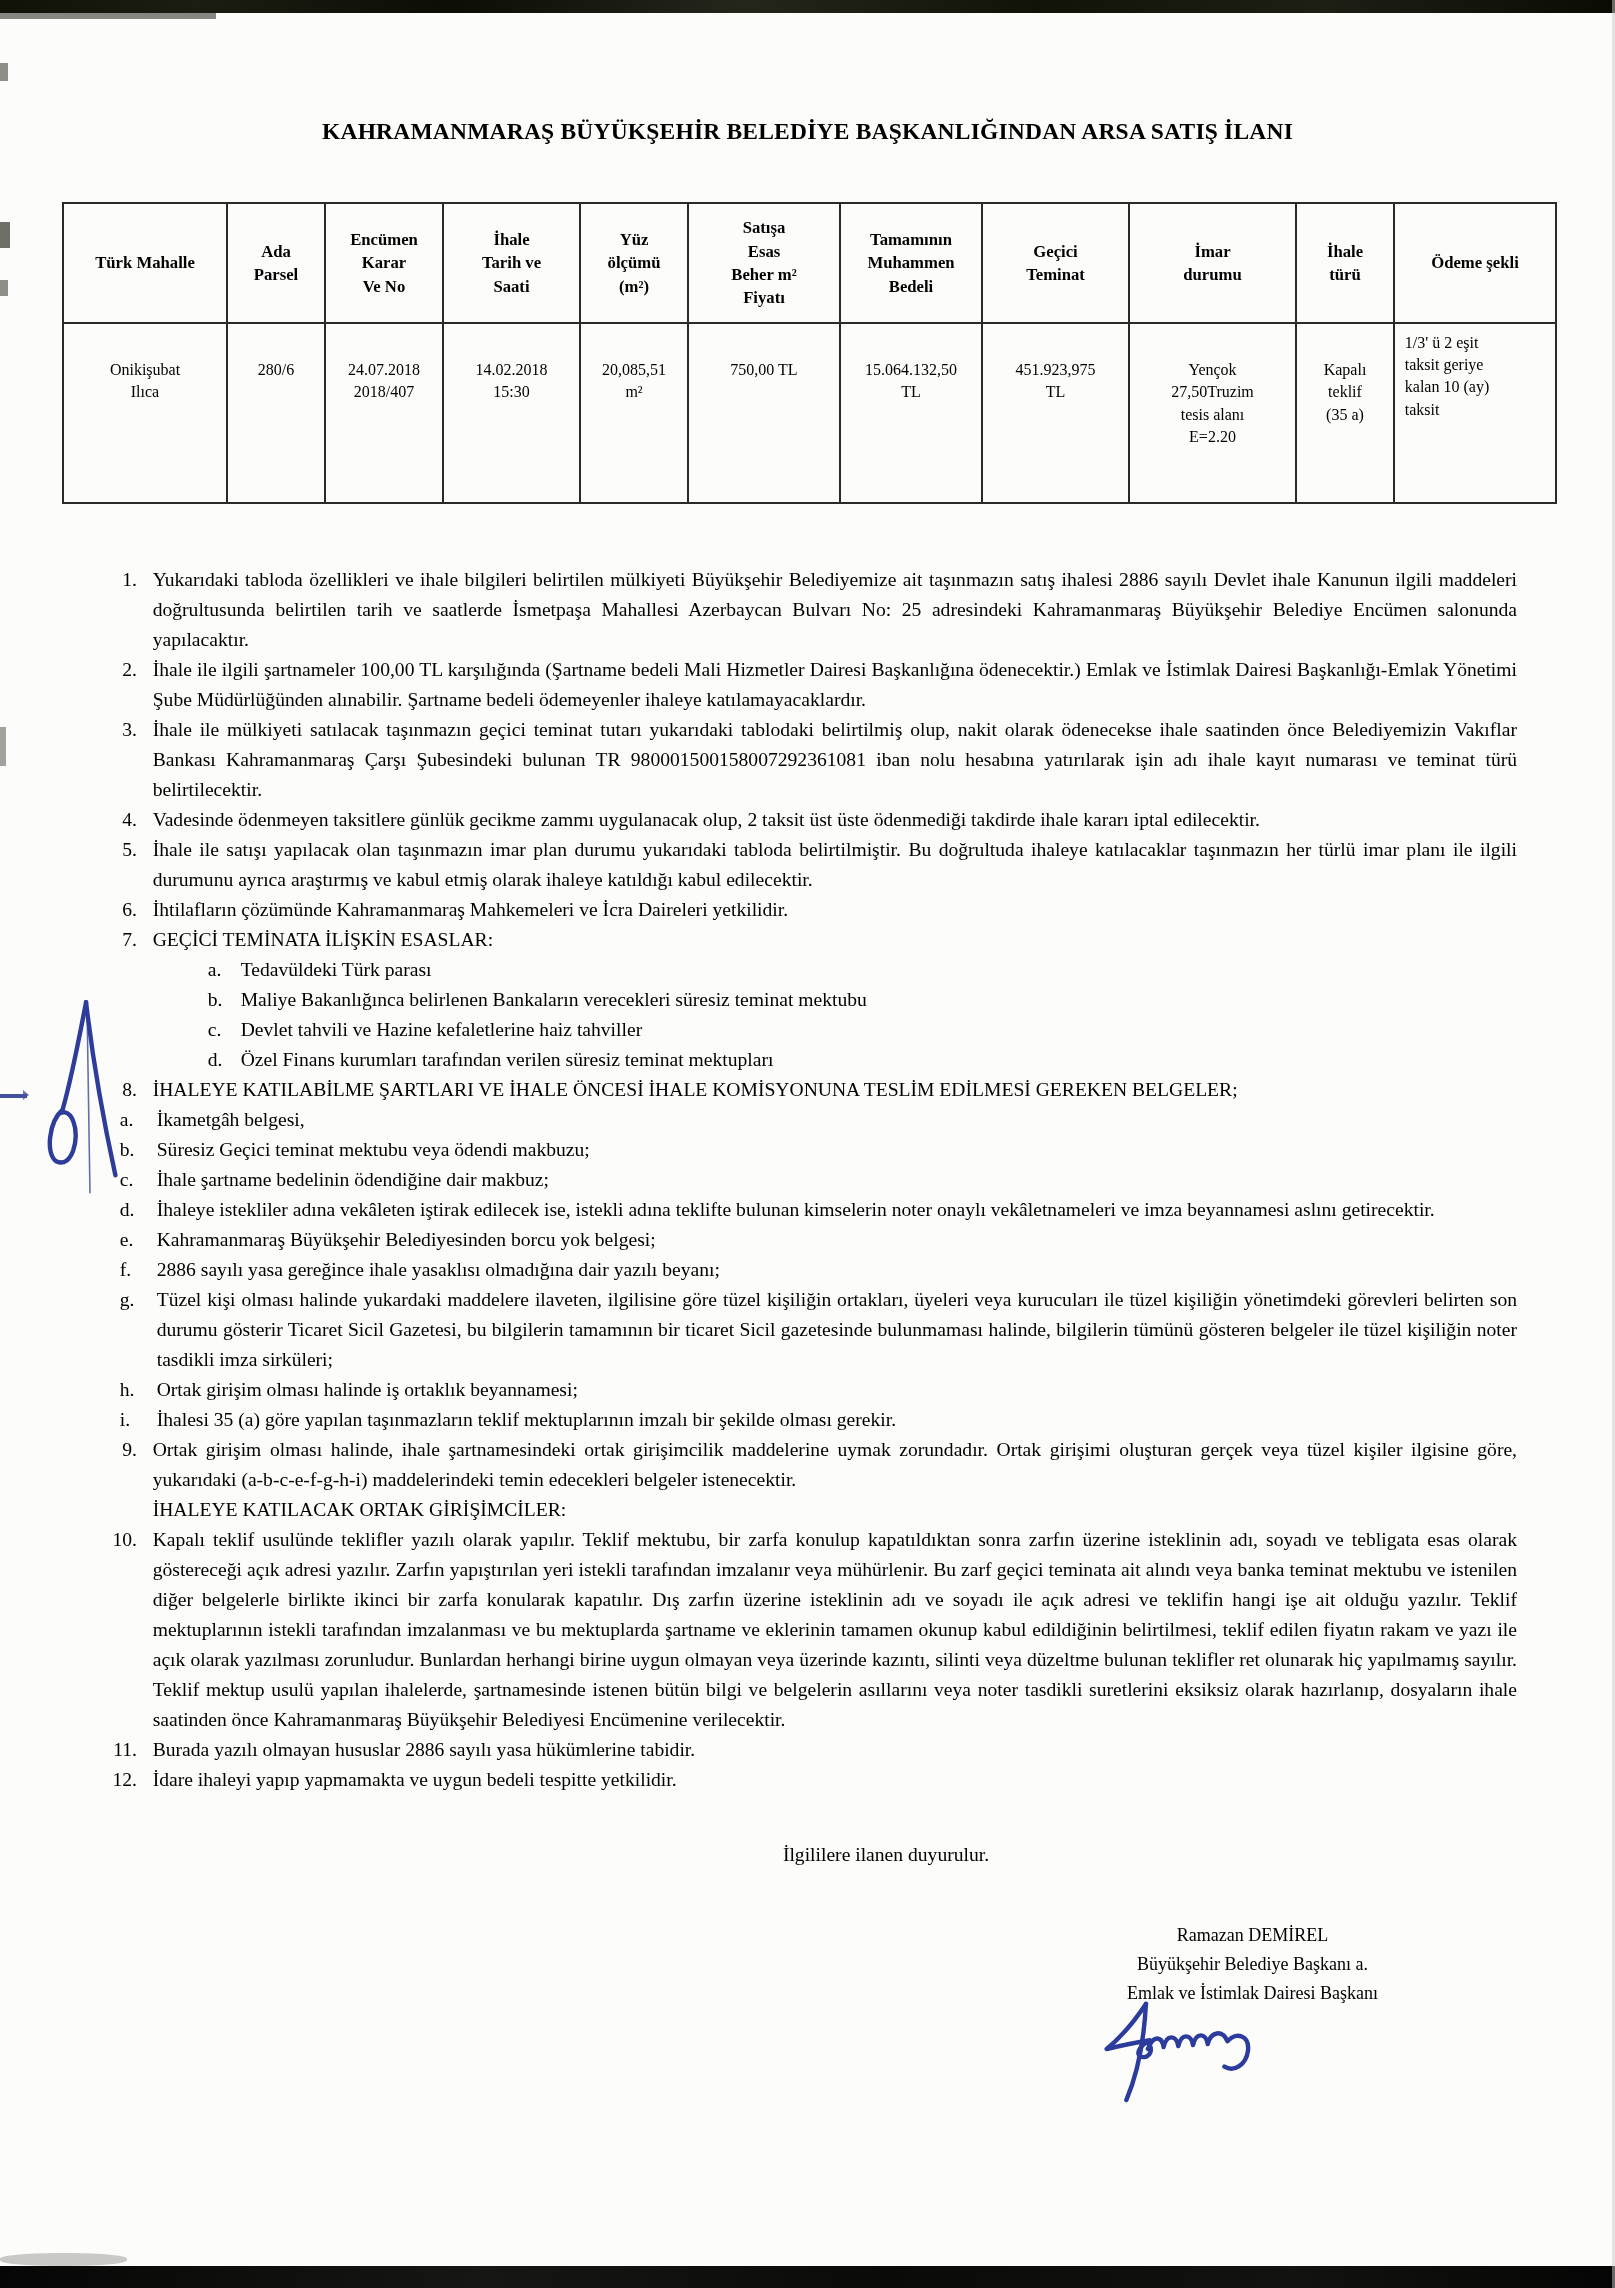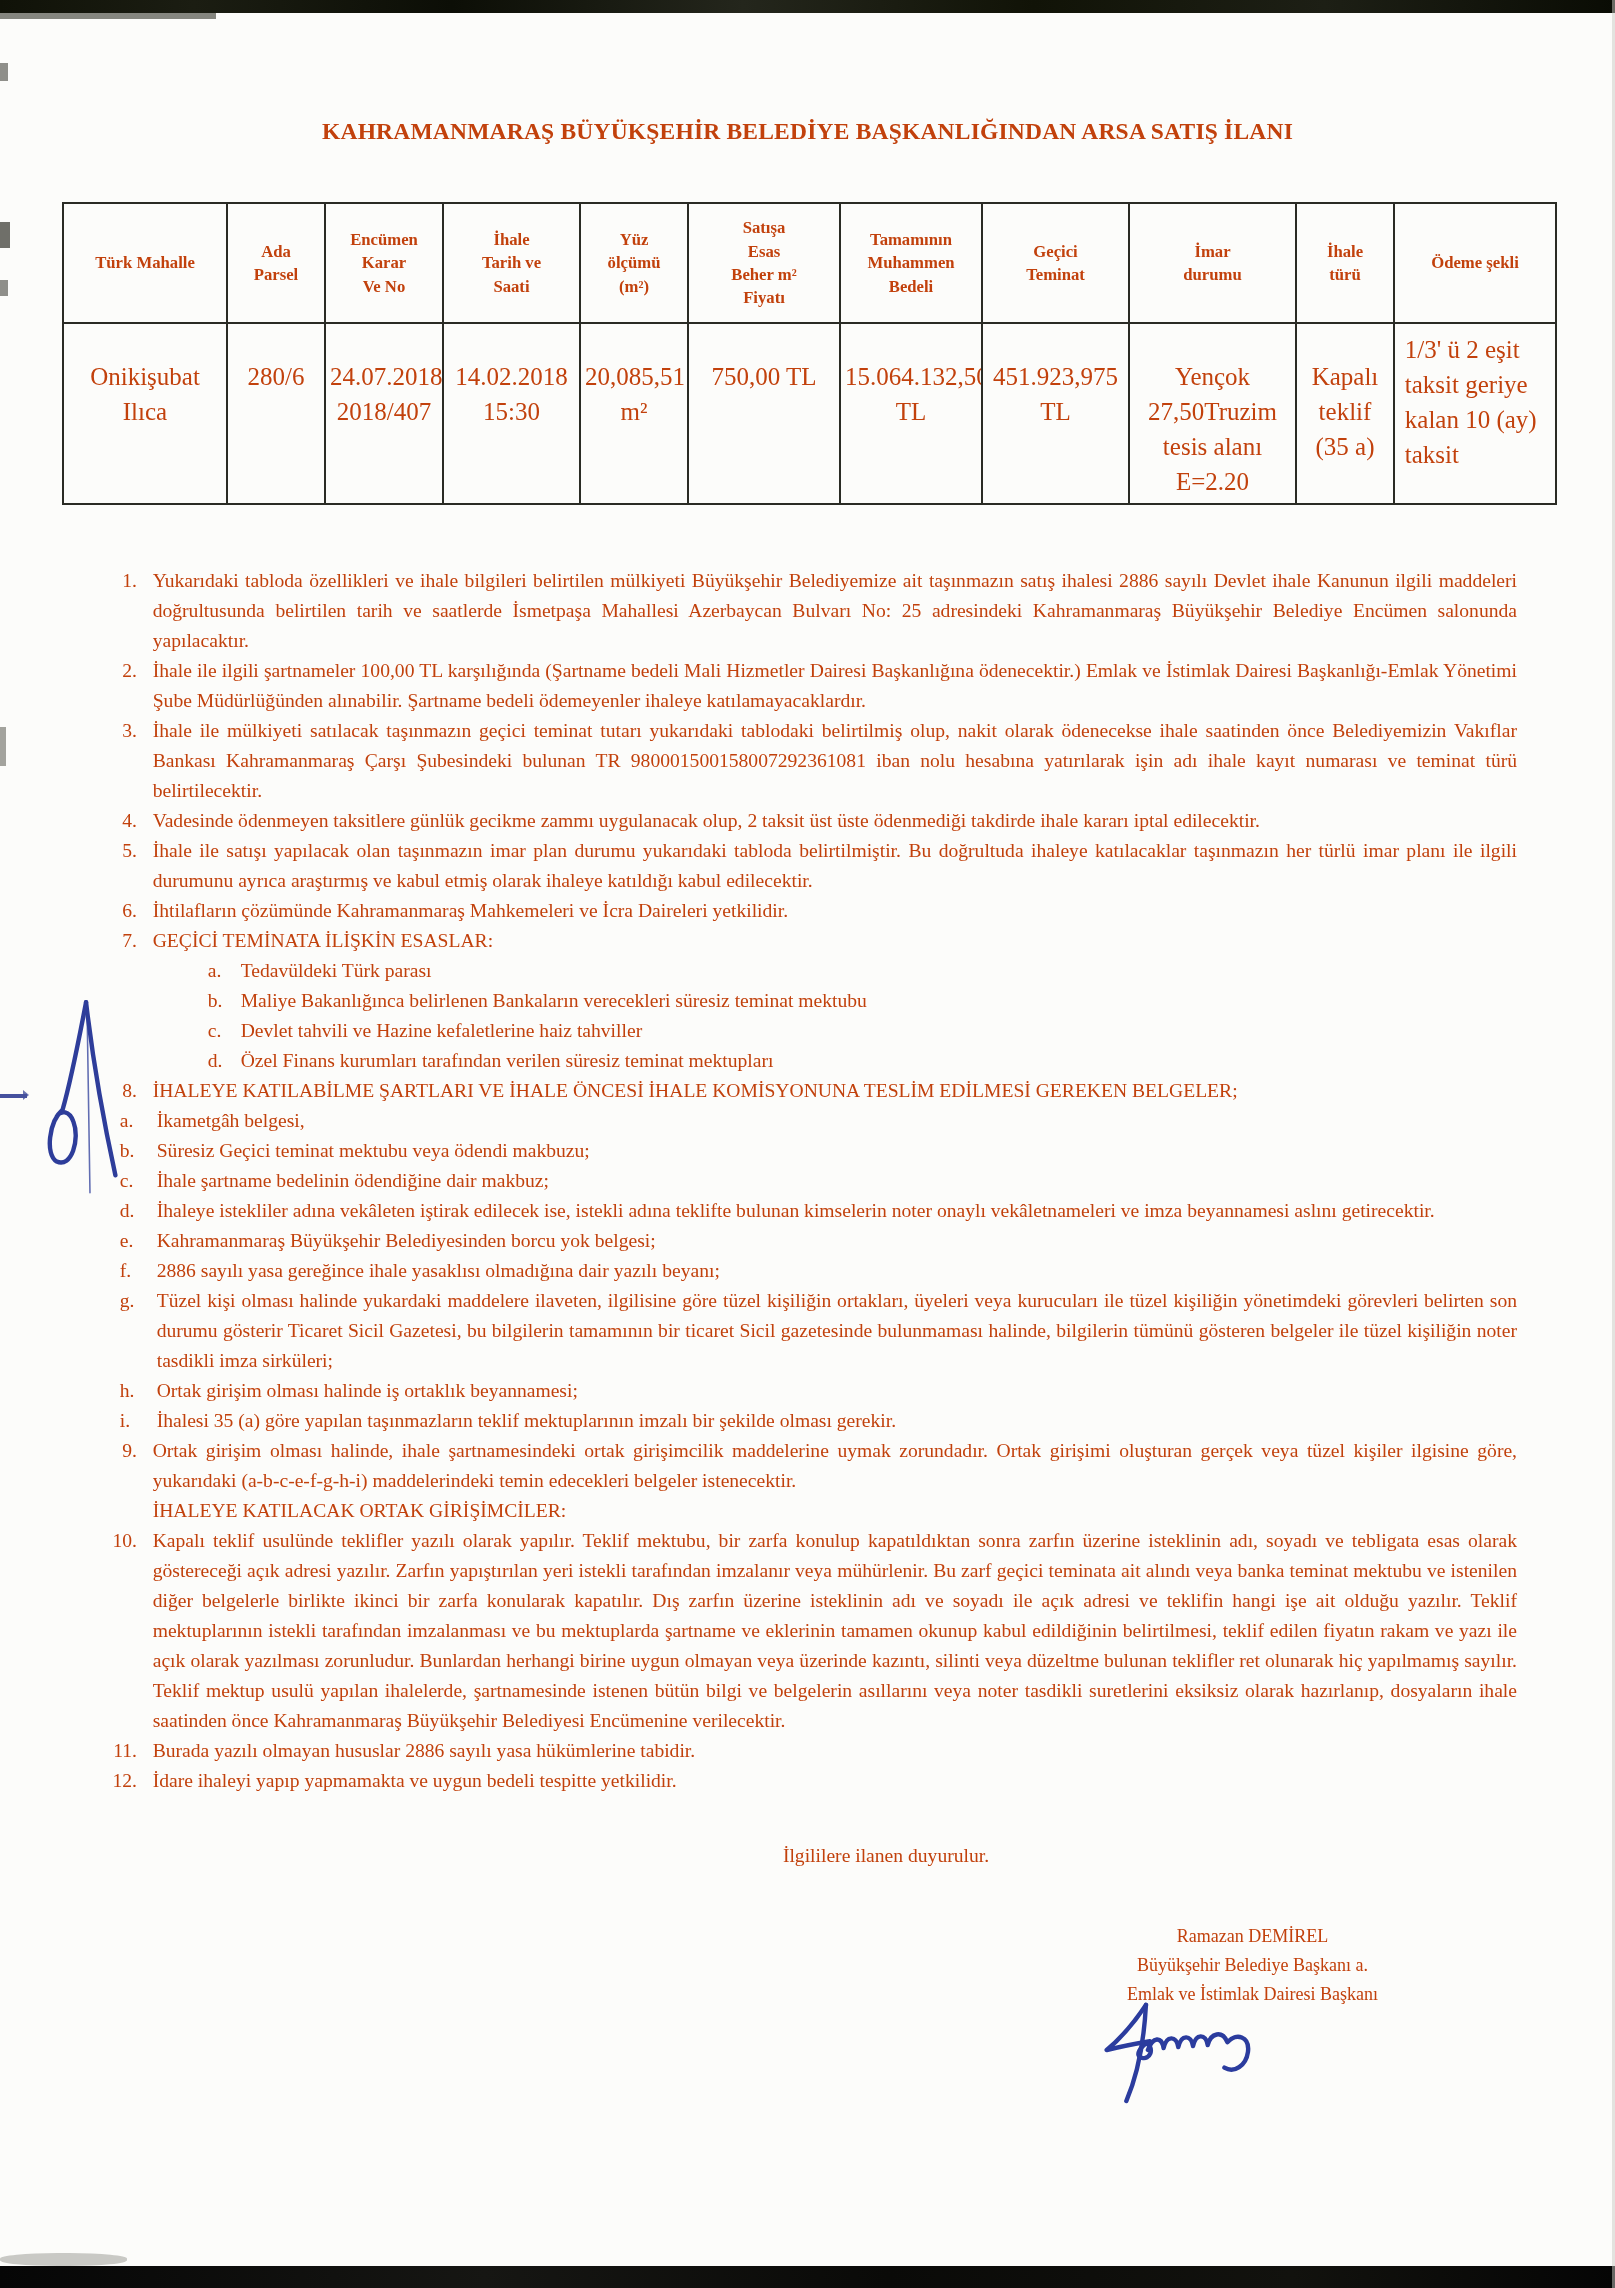--- a/index.html
+++ b/index.html
@@ -1,19 +1,19 @@
 <!DOCTYPE html>
 <html><head>
 <meta charset="utf-8">
 <style>
   html,body { margin:0; padding:0; background:#e8e8e6; }
   .page {
     position:relative; width:1615px; height:2289px; margin:0 auto;
     background:#fcfcfa; overflow:hidden;
-    font-family:"Liberation Serif","DejaVu Serif",serif; color:#c2410c;
+    font-family:"Liberation Serif","DejaVu Serif",serif; color:#000000;
   }
 
   
   .top-strip { position:absolute; top:0; left:0; width:100%; height:12.7px;
     background:linear-gradient(90deg,#101208 0%,#1b1d12 12%,#0c0e06 28%,#24261c 46%,#111307 64%,#1d1f15 82%,#0a0c04 100%); }
   .top-strip-tail { position:absolute; top:12.7px; left:0; width:216px; height:5.9px; background:#23241a; opacity:.55; }
   .bottom-strip { position:absolute; bottom:0; left:0; width:100%; height:23.5px;
     background:linear-gradient(90deg,#060606 0%,#161613 30%,#0a0a08 55%,#12120e 80%,#050505 100%); }
   .bottom-smudge { position:absolute; bottom:23.5px; left:0; width:127px; height:12.7px; background:#8b8b86; opacity:.45; border-radius:45%; }
   .right-edge { position:absolute; right:0; top:0; width:2.9px; height:100%; background:#c9c9c4; opacity:.5; }
@@ -31,21 +31,21 @@
   
   .title { margin:0; padding:118px 39px 0 39px; text-align:center;
     font-size:23.5px; font-weight:700; letter-spacing:0.2px; }
 
   
   .sale-table { margin:57px 0 0 62px; width:1492px; border-collapse:collapse; table-layout:fixed;
     border:2.9px solid #26271f; }
   .sale-table th, .sale-table td { border:2px solid #2a2b24; white-space:pre-line; overflow:hidden; }
   .sale-table th { font-size:16.7px; font-weight:700; text-align:center; vertical-align:middle;
     height:110px; padding:3.9px 2.9px; line-height:1.4; }
-  .sale-table td { font-size:25px; text-align:center; vertical-align:top;
+  .sale-table td { font-size:16px; text-align:center; vertical-align:top;
     height:139px; padding:35px 3.9px 3.9px 3.9px; line-height:1.4; }
   .sale-table td.payment { text-align:left; padding:7.8px 3.9px 0 9.8px; }
 
   
   .doc-list { margin:61px 98px 0 94px; }
   .item { display:flex; }
   .num { flex:none; width:43px; margin-right:15.7px; text-align:right;
     font-size:19.6px; line-height:30px; }
   .ibody { flex:1; font-size:19.6px; line-height:30px; text-align:justify; }
   .ibody p { margin:0; }

